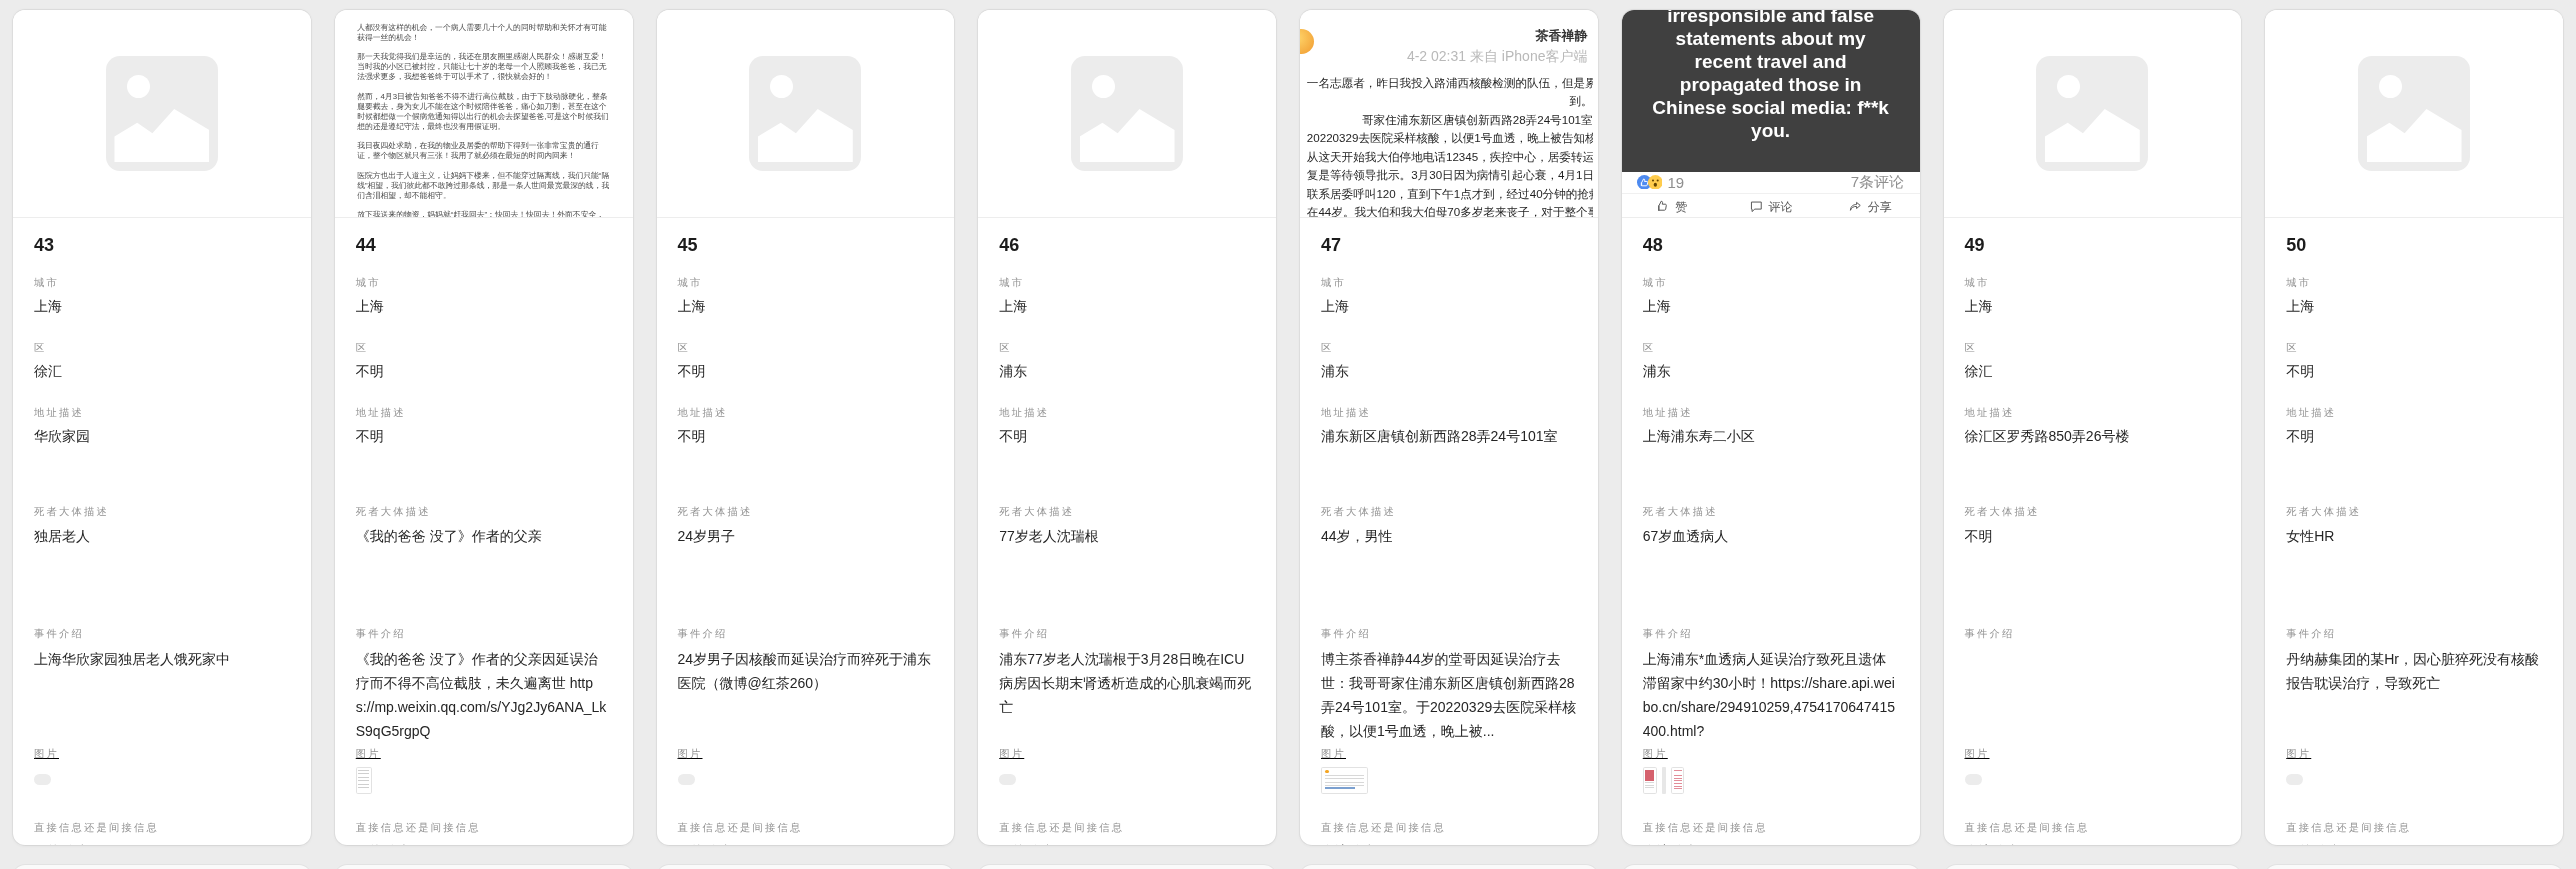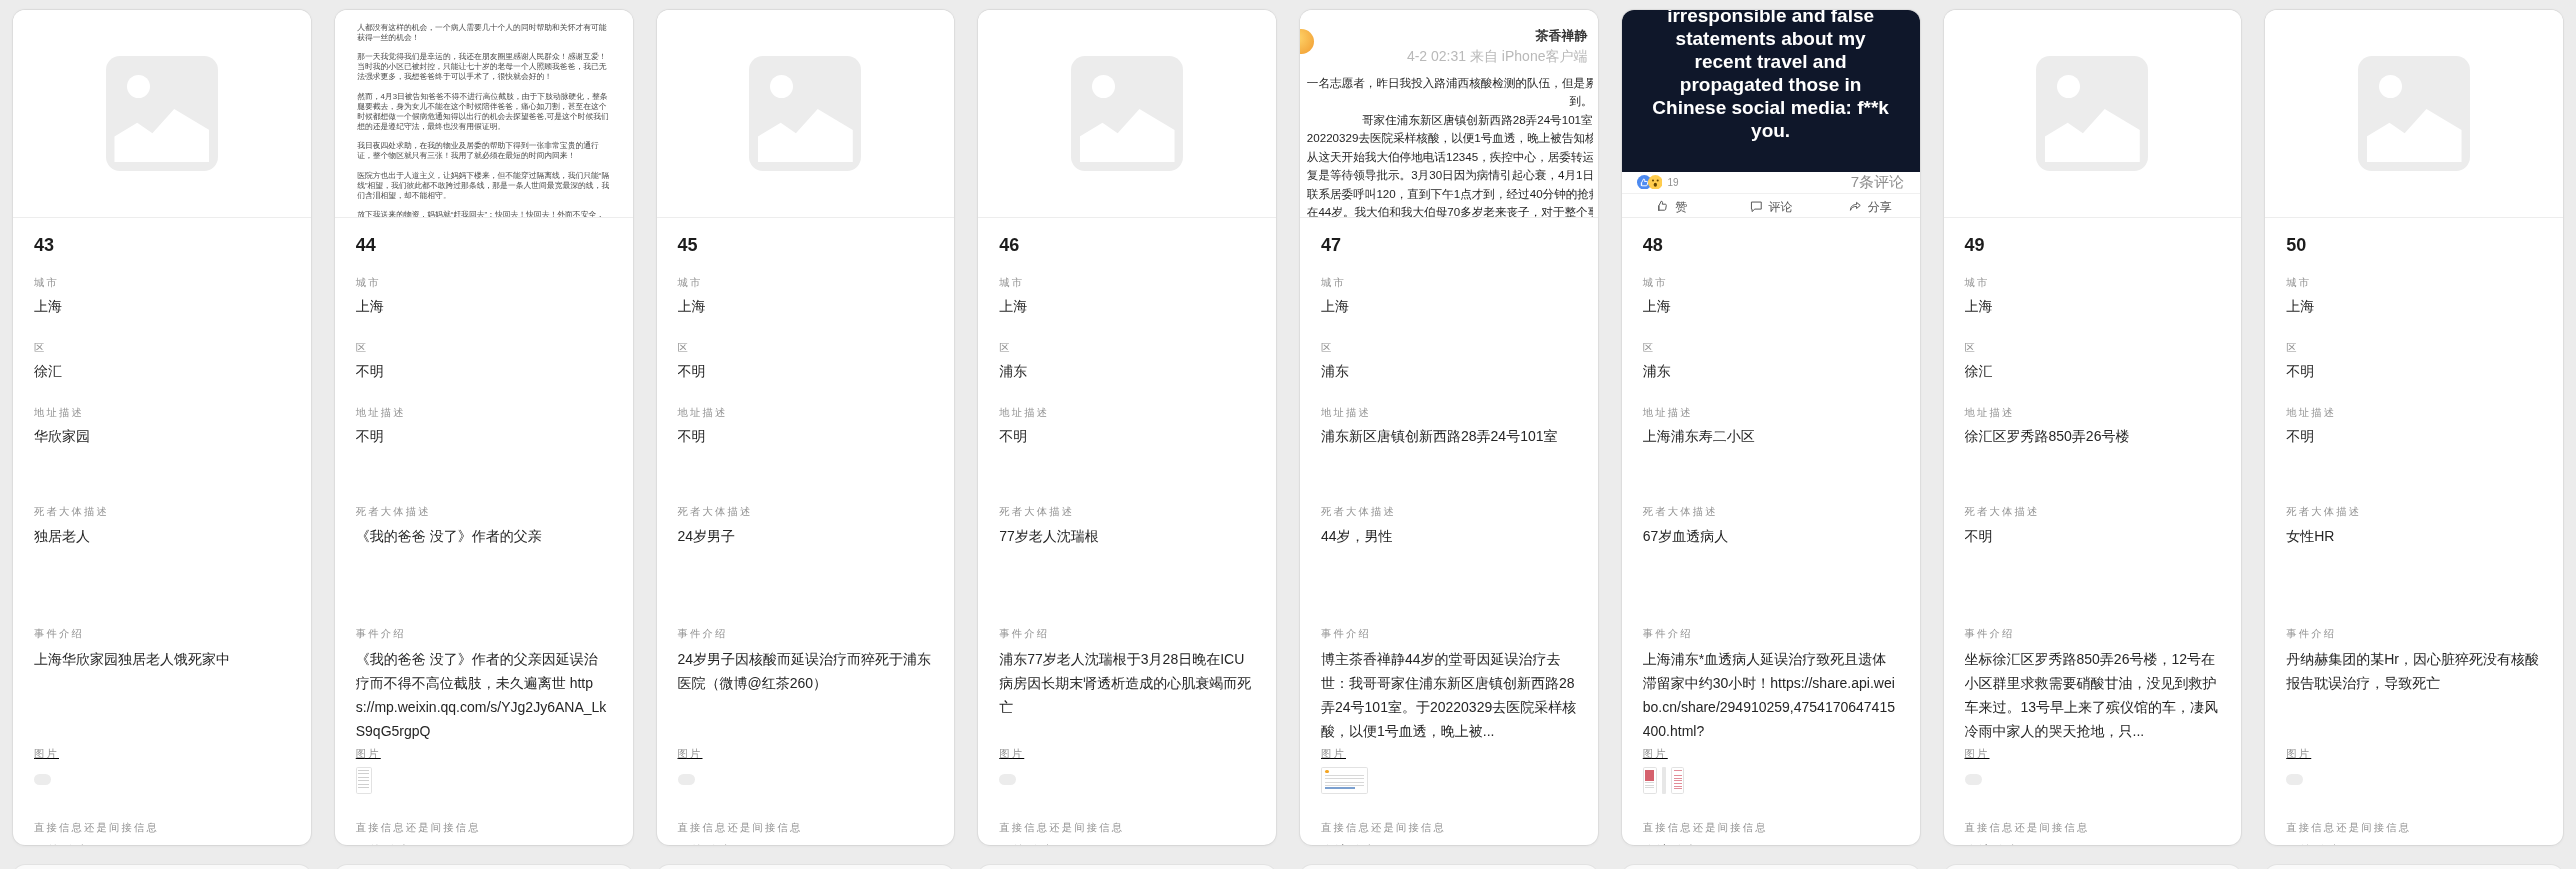--- a/index.html
+++ b/index.html
@@ -50,21 +50,21 @@
   
   .banner{width:100%;height:100%;display:flex;flex-direction:column;}
   .banner-red{height:162px;flex:none;color:#fff;font-weight:700;font-size:19px;line-height:23px;
               text-align:center;padding:0 26px;box-sizing:border-box;overflow:hidden;}
   .banner-red span{display:block;margin-top:-6px;}
   .banner-stats{height:35px;display:flex;align-items:center;justify-content:space-between;padding:0 15.5px;}
   .stat-left{display:flex;align-items:center;}
   .badge{width:14.7px;height:14.7px;border-radius:50%;flex:none;}
   .badge svg{display:block;width:100%;height:100%;}
   .badge+.badge{margin-left:-4.3px;}
-  .stat-count{font-size:10px;color:#8f8f8f;margin-left:5.2px;}
+  .stat-count{font-size:15px;color:#8f8f8f;margin-left:5.2px;}
   .stat-comments{font-size:15px;color:#8f8f8f;}
   .banner-actions{border-top:0.9px solid #f0f0f0;display:flex;}
   .action{flex:1;display:flex;align-items:flex-start;justify-content:center;gap:5.2px;
           padding-top:5.2px;font-size:12px;color:#555;}
   .action svg{width:14.7px;height:14.7px;flex:none;}
 
   
   .thumb{flex:none;box-sizing:border-box;}
   .t-pill{width:17px;height:11.2px;border-radius:6px;background:#ececec;margin-top:7.8px;}
   .t-doc{width:16.4px;height:27px;background:#fff;border:0.9px solid #e2e2e2;border-radius:1.7px;position:relative;}
@@ -315,21 +315,21 @@
       </div>
       <div class="field f-direct">
         <div class="flabel">直接信息还是间接信息</div>
         <div class="fvalue">身边信息</div>
       </div>
     </div>
   </div>
       <div class="card">
     <div class="cover left">
           <div class="banner">
-            <div class="banner-red" style="background: #0f172a;">
+            <div class="banner-red" style="background: #404040;">
               <span>irresponsible and false statements about my recent travel and propagated those in Chinese social media: f**k you.</span>
             </div>
             <div class="banner-stats">
               <div class="stat-left">
                 <div class="badge">
                   <svg viewBox="0 0 17 17">
                     <circle cx="8.5" cy="8.5" r="8.5" fill="#4d8af0"></circle>
                     <path d="M5 8.6v4M5.4 8.8l2.2-4.2c.9 0 1.4.6 1.4 1.4l-.3 1.5h2.8c.6 0 1 .5.9 1.1l-.6 3c-.1.5-.6.9-1.1.9H5.4z" fill="none" stroke="#fff" stroke-width="1.1"></path>
                   </svg>
                 </div>
@@ -428,21 +428,20 @@
       <div class="field f-address">
         <div class="flabel">地址描述</div>
         <div class="fvalue">徐汇区罗秀路850弄26号楼</div>
       </div>
       <div class="field f-deceased">
         <div class="flabel">死者大体描述</div>
         <div class="fvalue">不明</div>
       </div>
       <div class="field f-event">
         <div class="flabel">事件介绍</div>
-        <div class="fvalue">坐标徐汇区罗秀路850弄26号楼，12号在小区群里求救需要硝酸甘油，没见到救护车来过。13号早上来了殡仪馆的车，凄风冷雨中家人的哭天抢地，只...</div>
       </div>
       <div class="field f-image">
         <div class="flabel">图片</div>
         <div class="thumbs">
               <div class="thumb t-pill"></div>
             </div>
       </div>
       <div class="field f-direct">
         <div class="flabel">直接信息还是间接信息</div>
         <div class="fvalue">身边信息</div>

